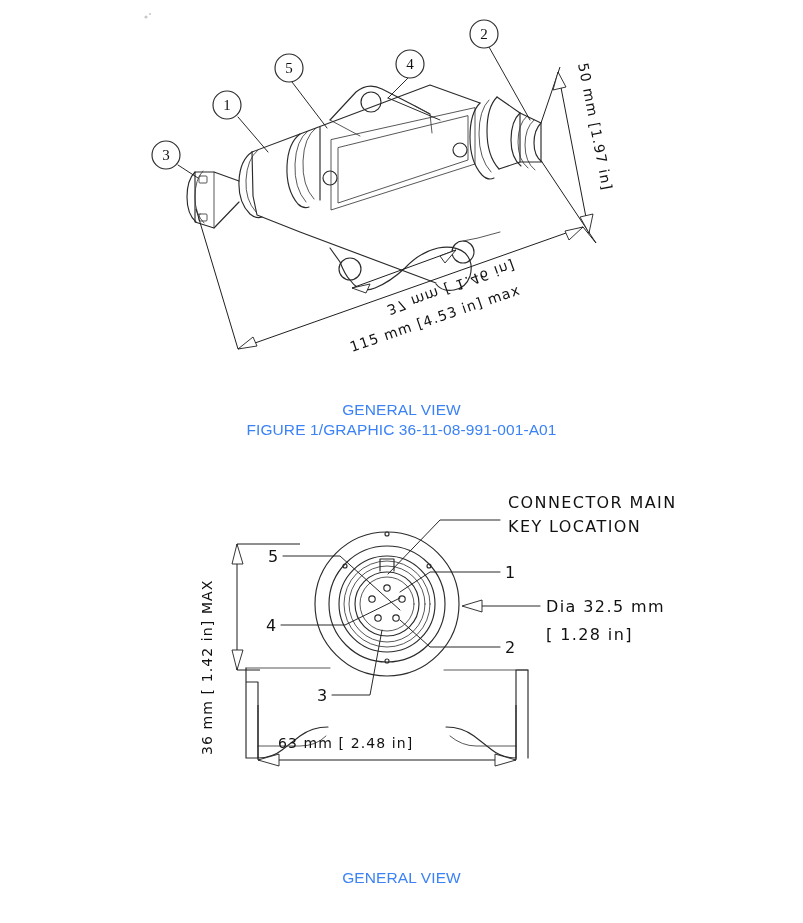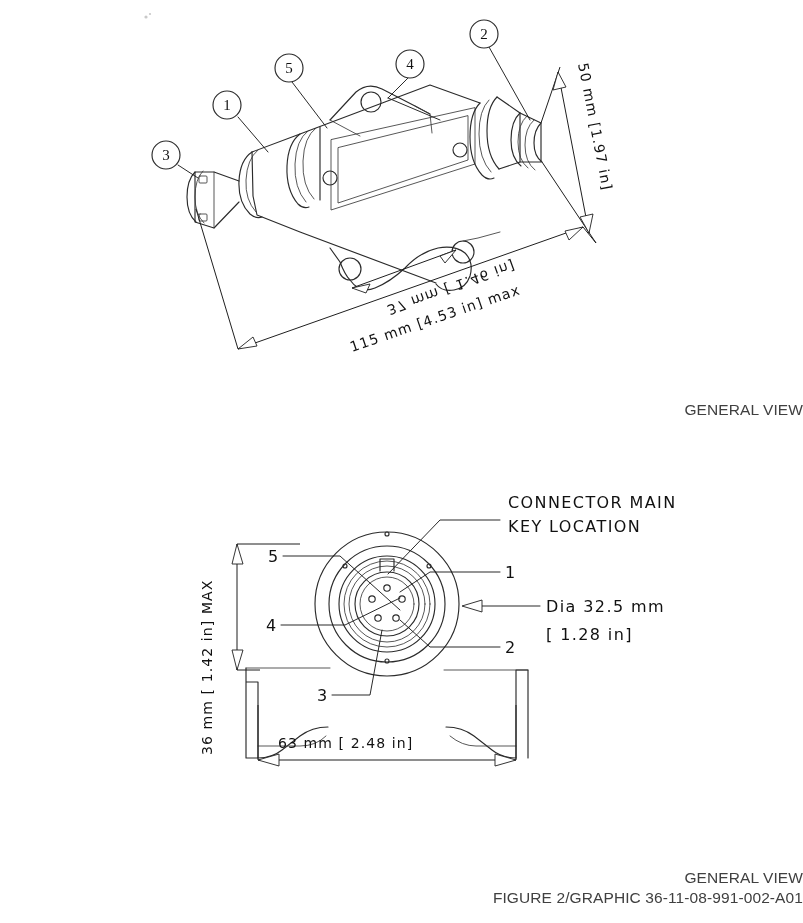--- a/index.html
+++ b/index.html
@@ -43,26 +43,26 @@
   .drawing-area svg {
     display: block;
     width: 803px;
   }
 
   
   .caption {
     position: absolute;
     left: 0;
     width: 803px;
-    text-align: right;
+    text-align: center;
     font-family: "Liberation Sans", sans-serif;
     font-size: 15.5px;
     line-height: 20px;
     letter-spacing: 0.1px;
-    color: #404040;
+    color: #3b82f6;
   }
   #figure-1 .caption { top: 400px; }
   #figure-2 .caption { top: 398px; }
   .caption-line { display: block; white-space: pre; }
 
   
   .ln {
     fill: none;
     stroke: #2b2b2b;
     stroke-width: 1.15;
@@ -232,20 +232,21 @@
           <line class="ln-dim" x1="196" y1="209" x2="238" y2="349"></line>
           <line class="ln-dim" x1="596" y1="243" x2="583" y2="227"></line>
           <text class="dim-txt" transform="translate(352,352) rotate(-19)">115 mm [4.53 in] max</text>
         </g>
 
       </svg>
     </div>
 
     <div class="caption">
       <span class="caption-line">GENERAL VIEW</span>
+      <span class="caption-line">FIGURE 1/GRAPHIC 36-11-08-991-001-A01</span>
     </div>
   </section>
 
   <section class="figure" id="figure-2">
 
     <div class="drawing-area">
       <svg viewBox="0 0 803 390" width="803" height="390">
 
         <g>
 
@@ -327,17 +328,16 @@
           <line class="ln-dim" x1="258" y1="235" x2="258" y2="290"></line>
           <line class="ln-dim" x1="516" y1="235" x2="516" y2="290"></line>
           <text class="dim-txt" x="278" y="278">63  mm  [ 2.48   in]</text>
         </g>
 
       </svg>
     </div>
 
     <div class="caption">
       <span class="caption-line">GENERAL VIEW</span>
-      <span class="caption-line">FIGURE 2/GRAPHIC 36-11-08-991-002-A01</span>
     </div>
   </section>
 
 </div>
 
 </body></html>

